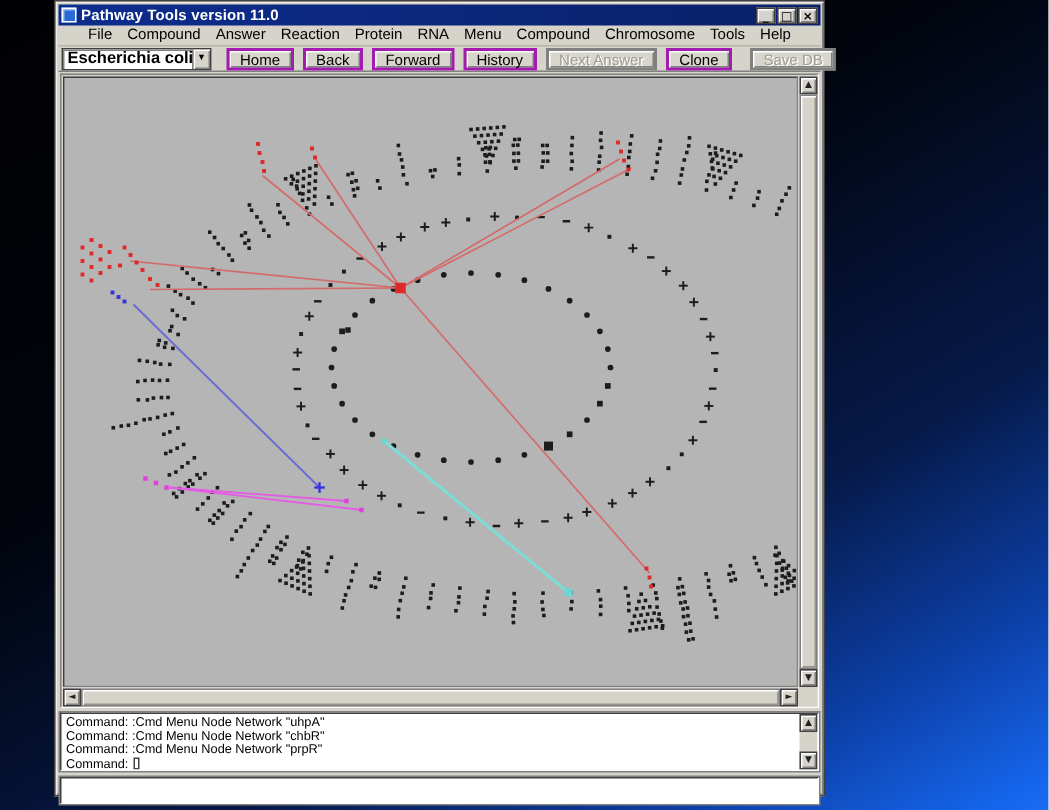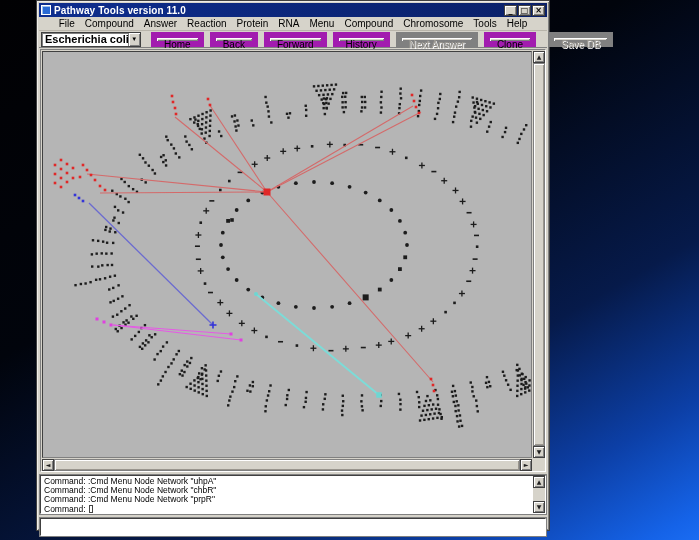--- a/index.html
+++ b/index.html
@@ -46,21 +46,21 @@
     border-bottom:1px solid #808080; }
   .combo { display:flex; width:100px; height:15px; flex:0 0 auto; margin-right:4px;
     border:1px solid #404040; background:#fff;
     box-shadow: inset 1px 1px 0 #808080; }
   .combo-value { flex:1 1 auto; font-size:11px; font-weight:bold; padding:0 3px;
     line-height:13px; white-space:nowrap; overflow:hidden; }
   .combo-arrow { width:13px; height:13px; background:#d6d3ca; border-left:1px solid #808080;
     box-shadow: inset 1px 1px 0 #fff, inset -1px -1px 0 #808080;
     font-size:6px; line-height:12px; text-align:center; color:#000; }
   .tb-btn {
-    height:15px; background:#d8d5cc; border:6px solid #a21caf;
+    height:15px; background:#d8d5cc; border:2px solid #a21caf;
     box-shadow: inset 1px 1px 0 #fff, inset -1px -1px 0 #808080;
     font-size:10px; padding:0 7px; line-height:13px; color:#000; white-space:nowrap;
     font-family:"Liberation Sans", sans-serif;
   }
   .tb-btn.disabled { color:#a09c94; text-shadow:1px 1px 0 #fff; border-color:#808080; }
   .tb-spacer { flex:1 1 auto; }
 
   
   .canvas-block {
     position:relative; margin:1px 1px 0 1px; height:423px;

